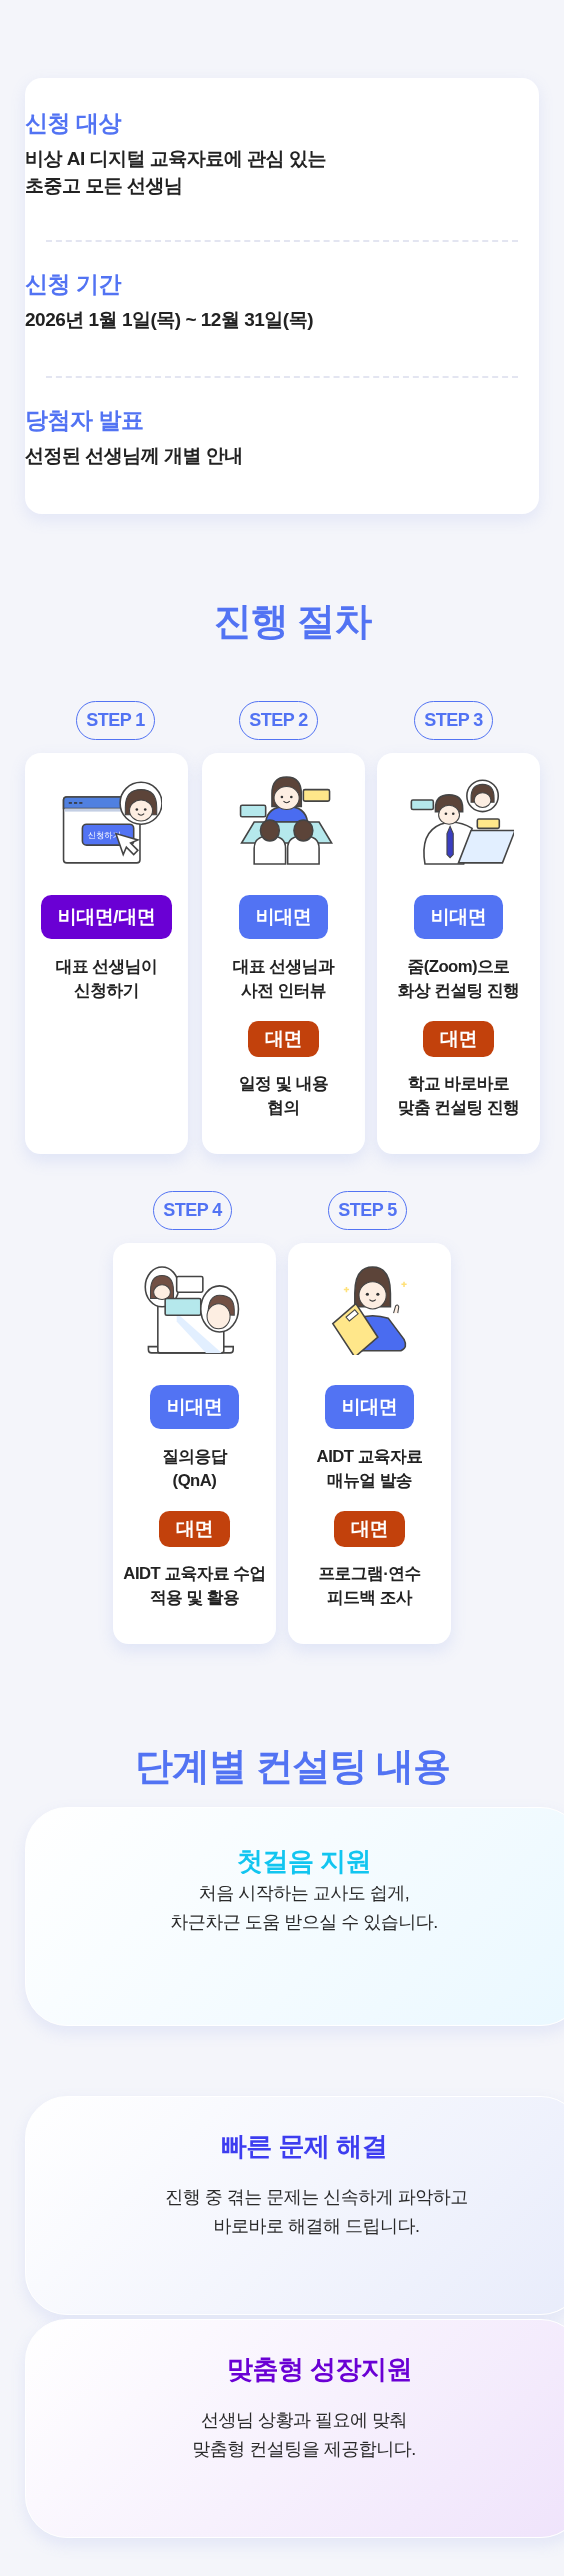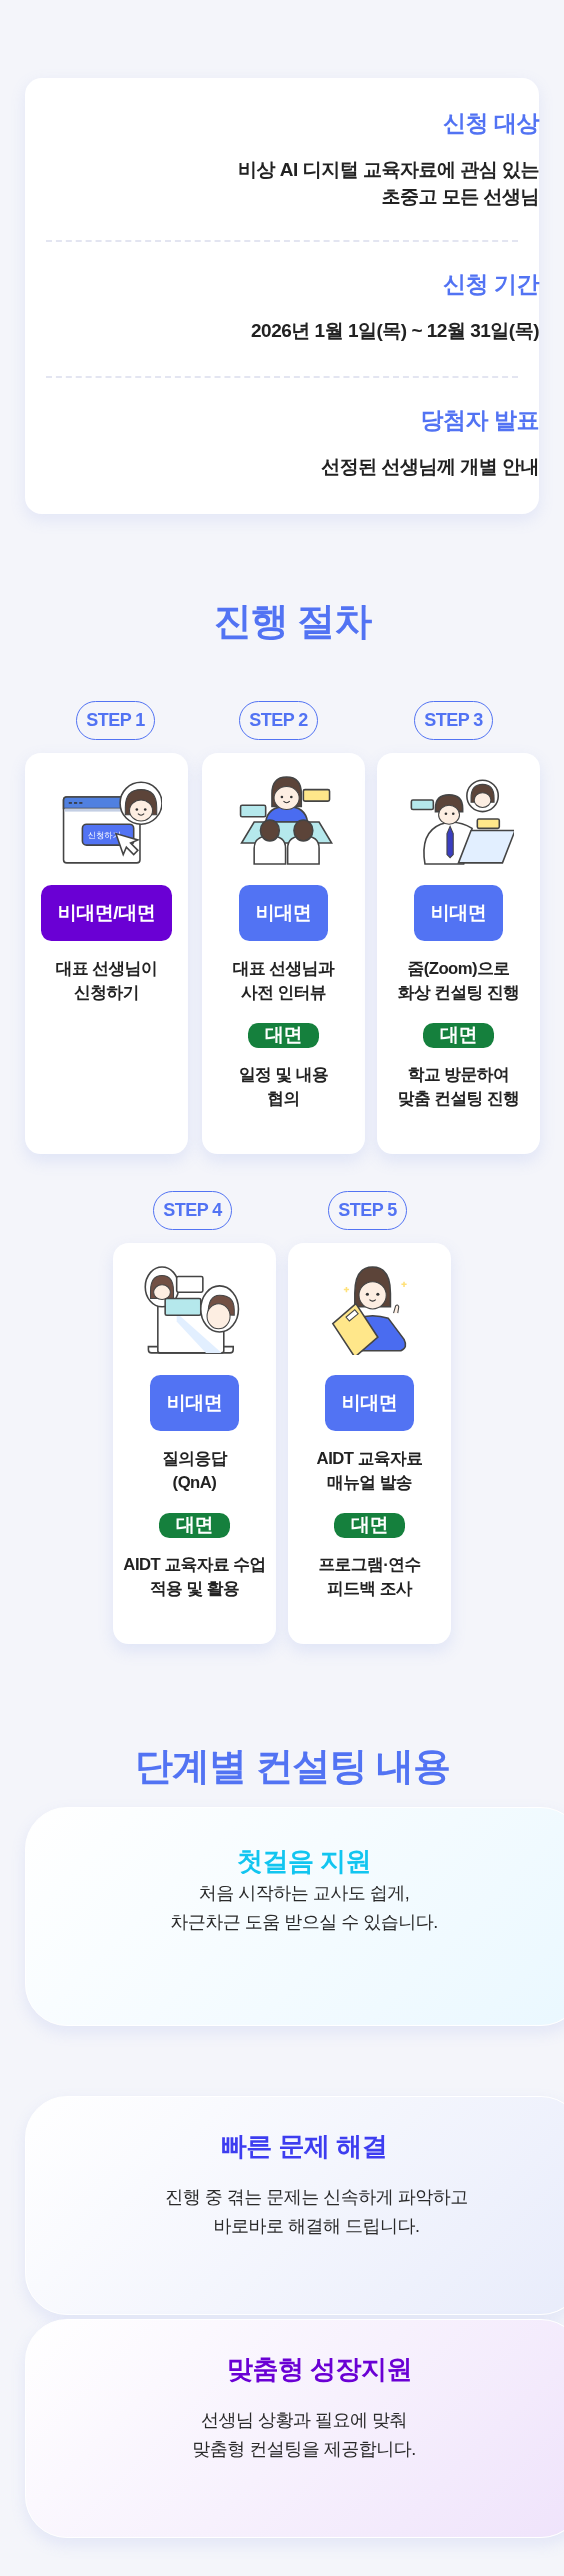--- a/index.html
+++ b/index.html
@@ -5,23 +5,23 @@
   * { box-sizing: border-box; margin: 0; padding: 0; }
   html, body { width: 564px; background: #f4f5fa; }
   body { font-family: "Liberation Sans", "DejaVu Sans", sans-serif; color: #222; position: relative; height: 2576px; overflow: hidden; }
 
   
   .info-card {
     position: absolute; left: 25px; top: 78px; width: 514px; height: 436px;
     background: #fff; border-radius: 16.7px;
     box-shadow: 0 5.2px 15.7px rgba(120,140,230,0.14);
   }
-  .info-block { position: absolute; left: 0; width: 100%; text-align: right; }
+  .info-block { position: absolute; left: 0; width: 100%; text-align: left; }
   .info-title { color: #5273f3; font-weight: 700; font-size: 23px; letter-spacing: -0.5px; }
-  .info-body { color: #222; font-weight: 700; font-size: 19px; line-height: 27px; margin-top: 17px; letter-spacing: -0.5px; }
+  .info-body { color: #222; font-weight: 700; font-size: 19px; line-height: 27px; margin-top: 6px; letter-spacing: -0.5px; }
   .dash {
     position: absolute; left: 21px; right: 21px; height: 0;
     border-top: 2.1px dashed #e3e5f1;
   }
 
   
   .section-title {
     position: absolute; left: 0; width: 564px; text-align: center;
     color: #5273f3; font-weight: 700; font-size: 38px; letter-spacing: -1px; padding-left: 21px;
   }
@@ -35,26 +35,26 @@
     background: transparent; letter-spacing: -0.5px;
   }
   .step-card {
     position: absolute; width: 163px; background: #fff; border-radius: 15.7px;
     box-shadow: 0 6.3px 15.7px rgba(120,140,230,0.16);
     display: flex; flex-direction: column; align-items: center;
   }
   .illus { width: 110px; height: 89px; margin-top: 23px; }
   .badge {
     display: inline-flex; align-items: center; justify-content: center;
-    height: 56px; border-radius: 10.4px; color: #fff; font-weight: 700;
-    font-size: 19px; padding: 0 16.7px; margin-top: 20px; letter-spacing: -0.5px;
+    height: 44px; border-radius: 10.4px; color: #fff; font-weight: 700;
+    font-size: 19px; padding: 0 16.7px; margin-top: 30px; letter-spacing: -0.5px;
   }
   .badge.remote { background: #5273f3; }
   .badge.both { background: #6a00d4; }
-  .badge.face { background: #15803d; height: 25px; margin-top: 18px; }
+  .badge.face { background: #c2410c; height: 36px; margin-top: 18px; }
   .step-desc {
     text-align: center; font-weight: 700; font-size: 16.7px; line-height: 24px;
     color: #222; margin-top: 15.7px; letter-spacing: -0.5px;
   }
 
   
   .cons-card {
     position: absolute; left: 25px; width: 558px; height: 219px;
     border-radius: 42px; border: 1.6px solid #fff;
     box-shadow: 0 6.3px 14.6px rgba(120,140,230,0.14);
@@ -165,21 +165,21 @@
     <rect x="14" y="46" width="42" height="18" rx="3" fill="#b5e8ec" stroke="#444" stroke-width="3"></rect>
     <rect x="140" y="82" width="42" height="18" rx="3" fill="#ffe78a" stroke="#444" stroke-width="3"></rect>
   </svg>
   <span class="badge remote">비대면</span>
   <div class="step-desc">
     <div>줌(Zoom)으로</div>
     <div>화상 컨설팅 진행</div>
   </div>
   <span class="badge face">대면</span>
   <div class="step-desc">
-    <div>학교 방문하여</div>
+    <div>학교 바로바로</div>
     <div>맞춤 컨설팅 진행</div>
   </div>
 </div>
 
 <div class="step-pill" style="left:153px; top:1191px;">STEP 4</div>
 <div class="step-pill" style="left:328px; top:1191px;">STEP 5</div>
 
 <div class="step-card" style="left:113px; top:1243px; height:401px;">
   <svg class="illus" viewBox="0 0 210 170">
     <path d="M16 154 h162 v6 q0 6 -6 6 h-150 q-6 0 -6 -6z" fill="#fff" stroke="#444" stroke-width="3"></path>

